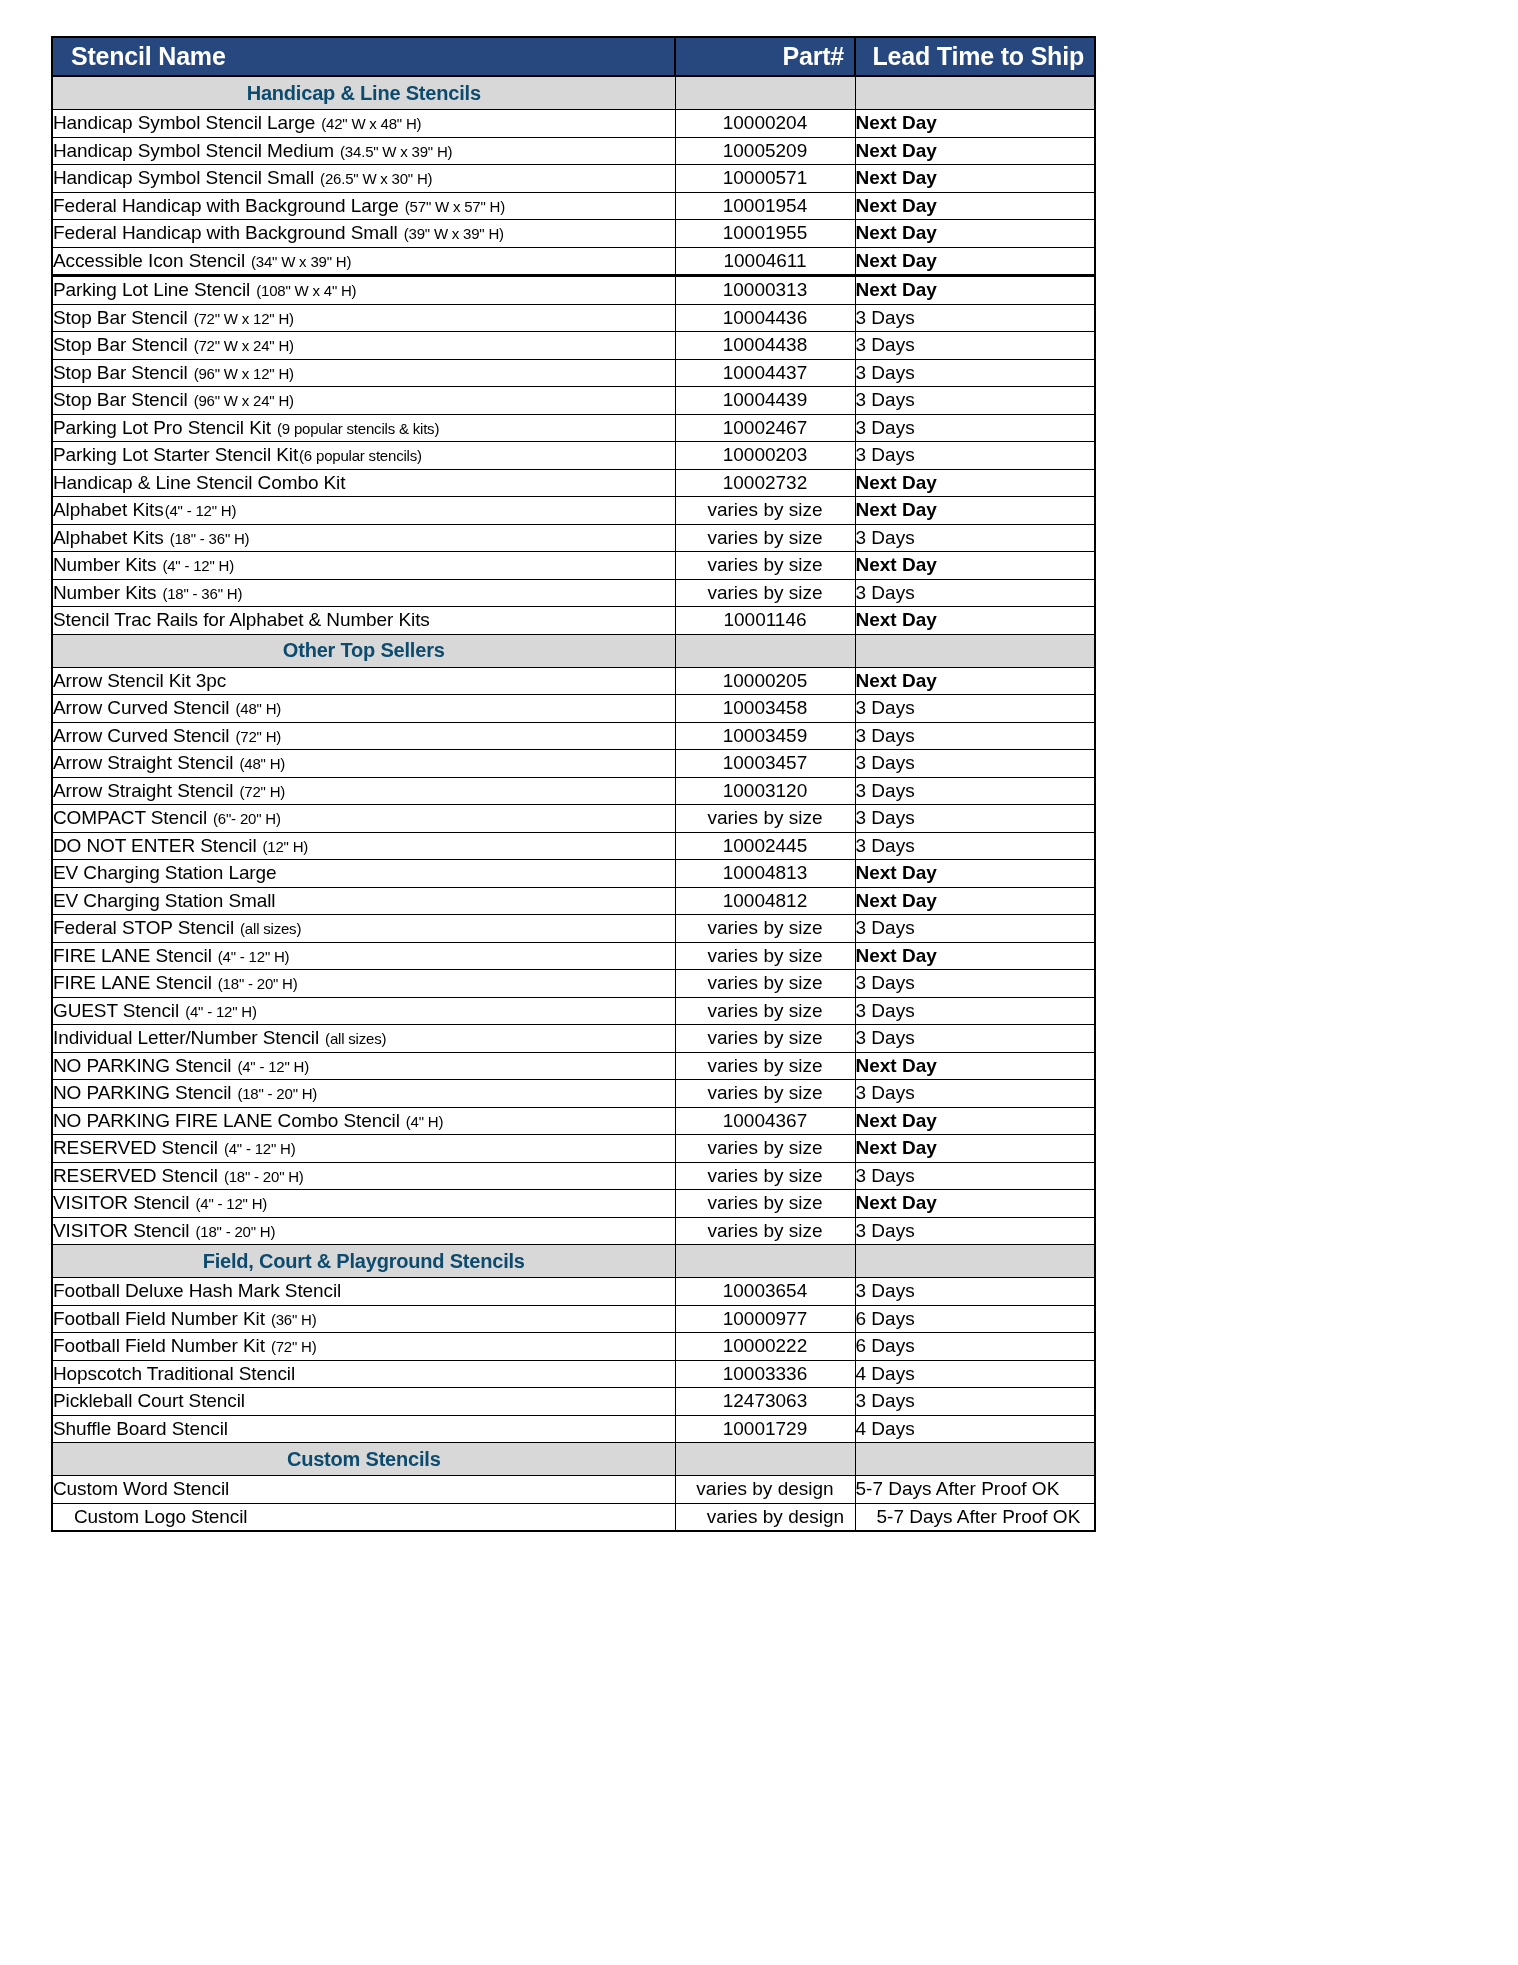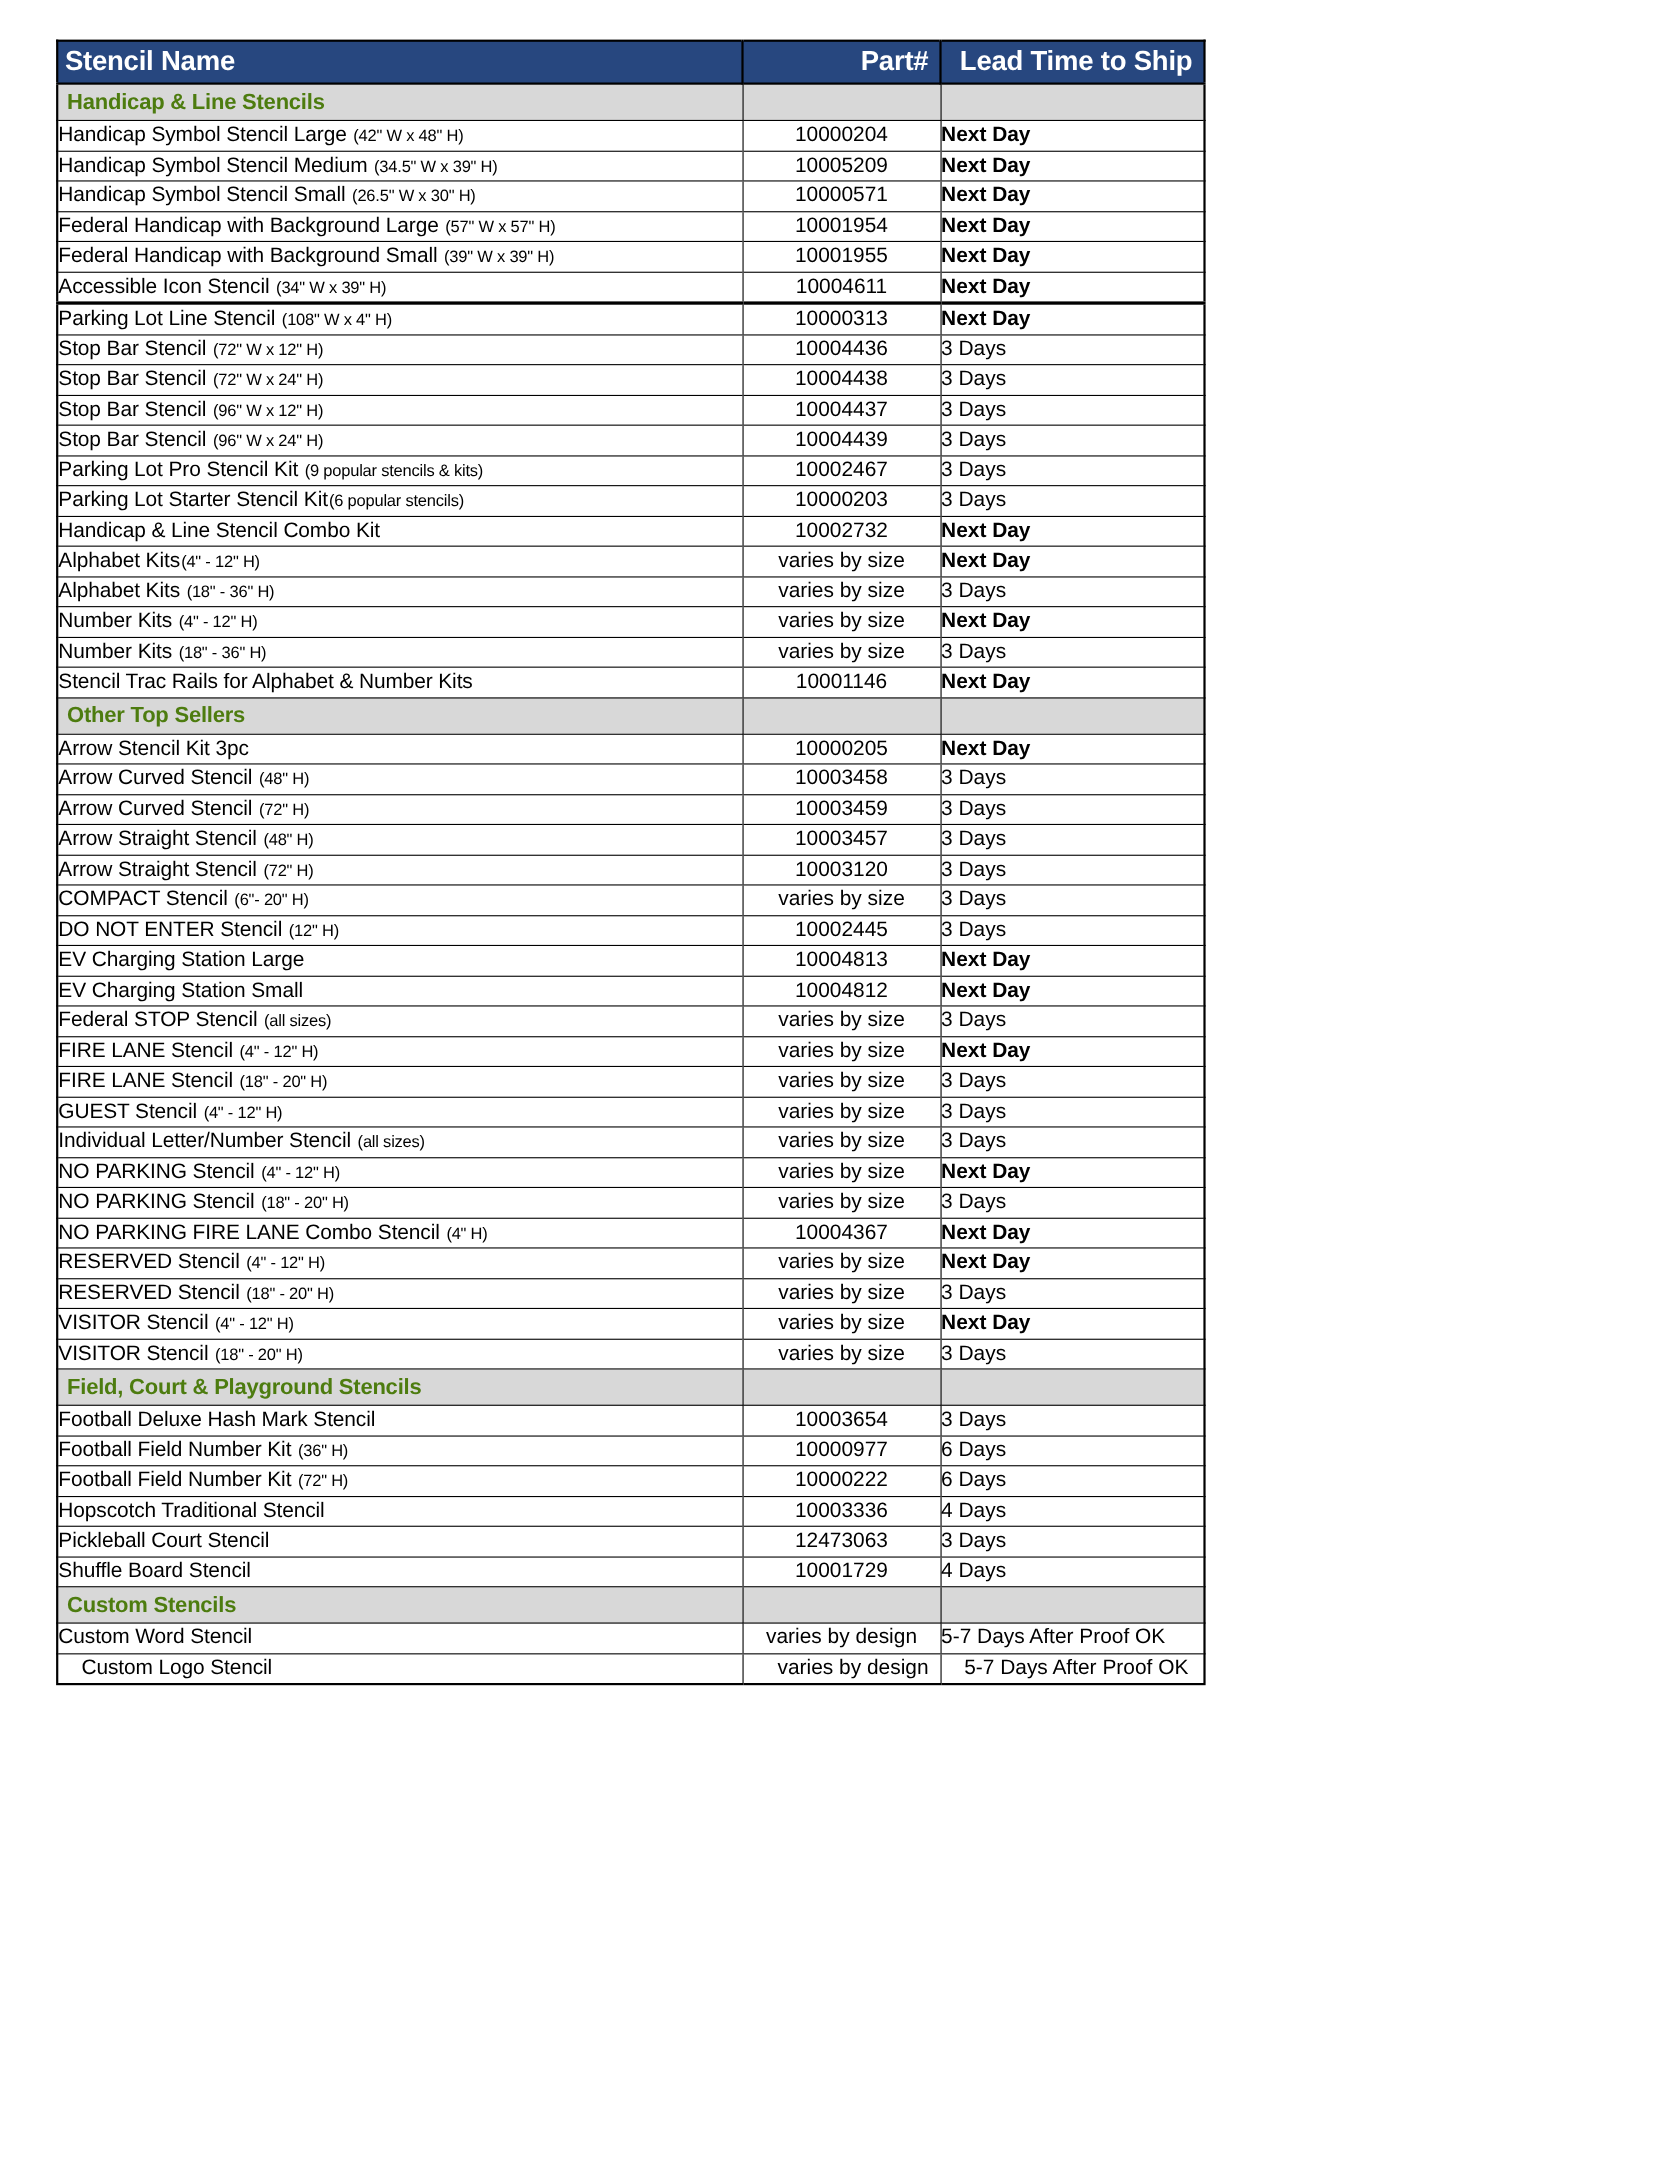--- a/index.html
+++ b/index.html
@@ -43,39 +43,39 @@
     height: 37px;
     padding: 0 10px;
     border-right: 2px solid #000000;
     border-bottom: 2px solid #000000;
     text-align: right;
     white-space: nowrap;
     letter-spacing: -0.2px;
   }
   thead th.h-name {
     text-align: left;
-    padding-left: 6px;
+    padding-left: 18px;
   }
   thead th:last-child { border-right: none; }
 
   
   tr.group-row td {
     background: #D8D8D8;
     border-top: 1.5px solid #000000;
     border-bottom: 1.5px solid #000000;
     border-right: 1.5px solid #000000;
     height: 32px;
     padding: 0 8px;
   }
   tr.group-row td:last-child { border-right: none; }
   tr.group-row td.g-name {
-    color: #4d7c0f;
+    color: #0c4a6e;
     font-size: 20px;
     font-weight: bold;
-    text-align: left;
+    text-align: center;
     letter-spacing: -0.2px;
   }
 
   
   tr.item-row td {
     border-top: 1.5px solid #000000;
     border-right: 1.5px solid #000000;
     background: #ffffff;
     height: 26.5px;
     padding: 0;

